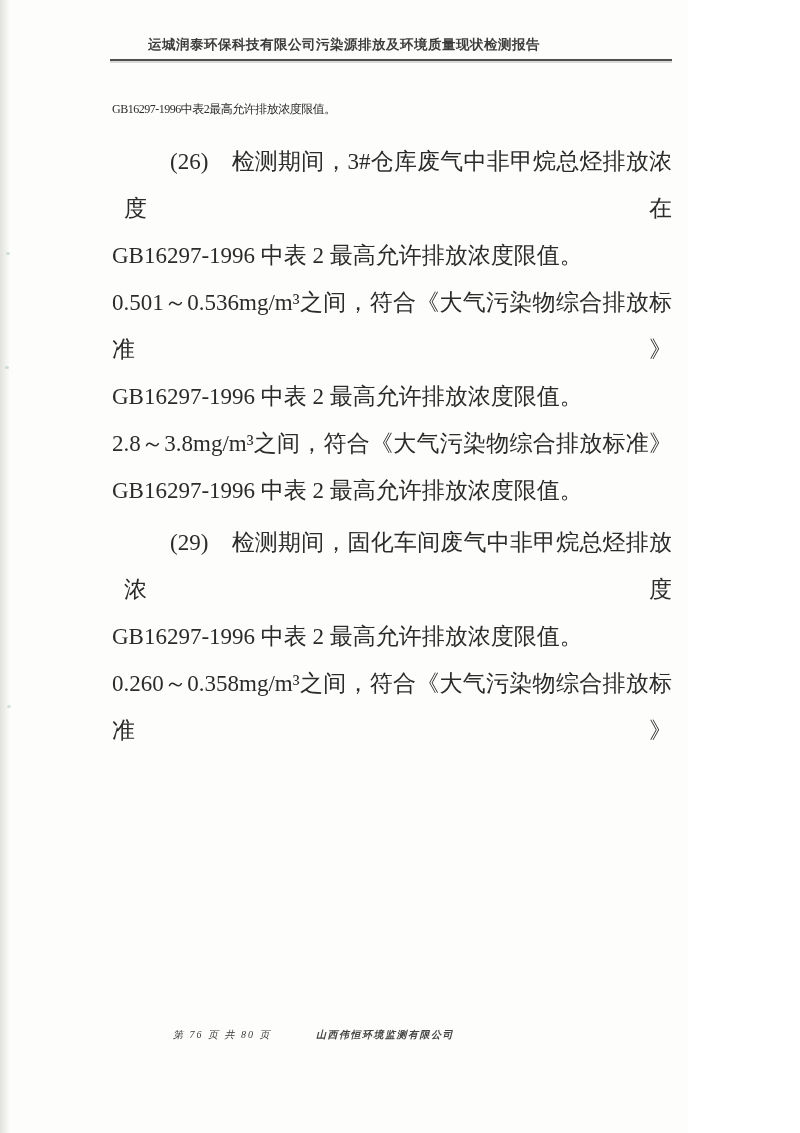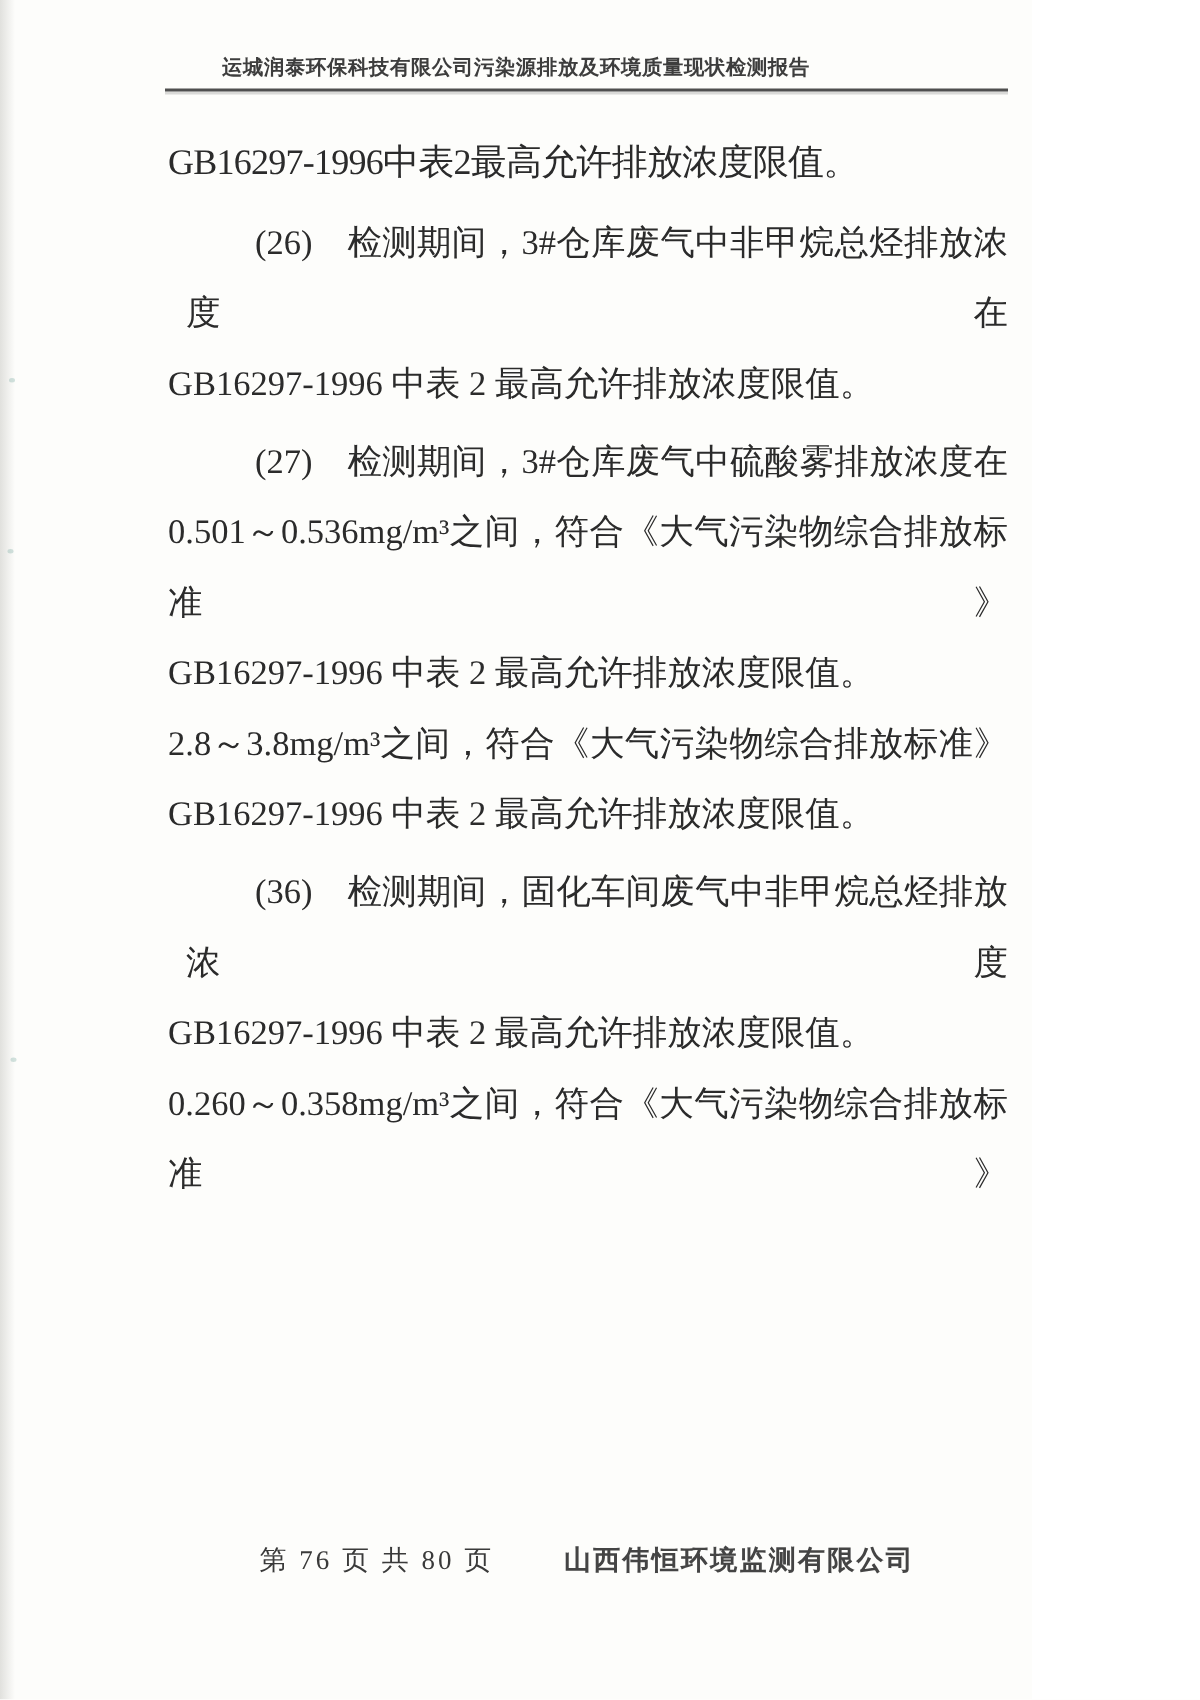--- a/index.html
+++ b/index.html
@@ -65,28 +65,29 @@
   }
   .line {
     white-space: normal;
     text-justify: inter-character;
   }
   .line.fill {
     text-align: justify;
     text-align-last: justify;
   }
   .line.para { margin-top: 5px; text-indent: 46px; margin-left: 12px; }
-  .line.small { font-size: 24px; letter-spacing: -0.5px; }
+  .line.small { font-size: 12px; letter-spacing: -0.5px; }
 
   .page-footer {
     position: absolute;
     left: 173px; top: 1028px;
-    font-size: 18px;
+    font-size: 10px;
     color: #3a3a3a;
     white-space: nowrap;
+    font-style: italic;
   }
   .page-footer .pageinfo { letter-spacing: 2px; }
   .page-footer .company { margin-left: 42px; letter-spacing: 1.5px; font-weight: 600; color: #444; }
 </style>
 </head>
 <body>
 
 <div class="page">
 
   <div class="scan-edge"></div>
@@ -95,26 +96,25 @@
   <div class="speck s3"></div>
 
   <div class="header-title">运城润泰环保科技有限公司污染源排放及环境质量现状检测报告</div>
   <div class="header-rule"></div>
 
   <div class="doc-body">
 
   <div class="line small">GB16297-1996中表2最高允许排放浓度限值。</div>
       <div class="line fill para">(26)　检测期间，3#仓库废气中非甲烷总烃排放浓度在</div>
       <div class="line">GB16297-1996 中表 2 最高允许排放浓度限值。</div>
-      <div class="line fill para">(27)　检测期间，3#仓库废气中硫酸雾排放浓度在</div>
       <div class="line fill">0.501～0.536mg/m³之间，符合《大气污染物综合排放标准》</div>
       <div class="line">GB16297-1996 中表 2 最高允许排放浓度限值。</div>
       <div class="line fill">2.8～3.8mg/m³之间，符合《大气污染物综合排放标准》</div>
       <div class="line">GB16297-1996 中表 2 最高允许排放浓度限值。</div>
-      <div class="line fill para">(36)　检测期间，固化车间废气中非甲烷总烃排放浓度</div>
+      <div class="line fill para">(29)　检测期间，固化车间废气中非甲烷总烃排放浓度</div>
       <div class="line">GB16297-1996 中表 2 最高允许排放浓度限值。</div>
       <div class="line fill">0.260～0.358mg/m³之间，符合《大气污染物综合排放标准》</div>
     </div>
 
   <div class="page-footer">
     <span class="pageinfo">第 76 页 共 80 页</span>
     <span class="company">山西伟恒环境监测有限公司</span>
   </div>
 
 </div>

